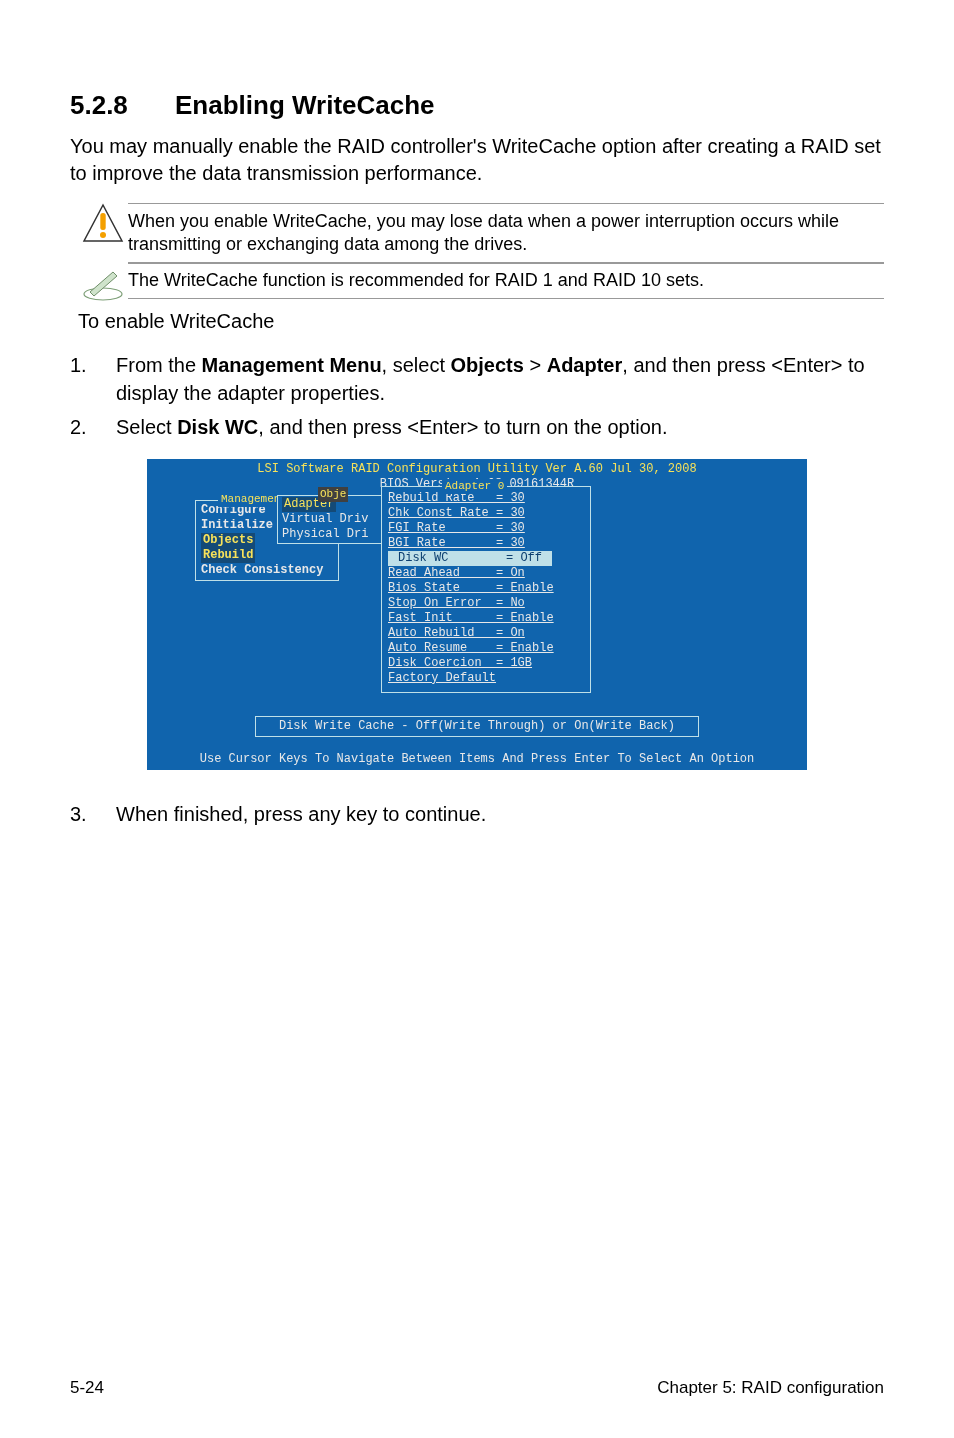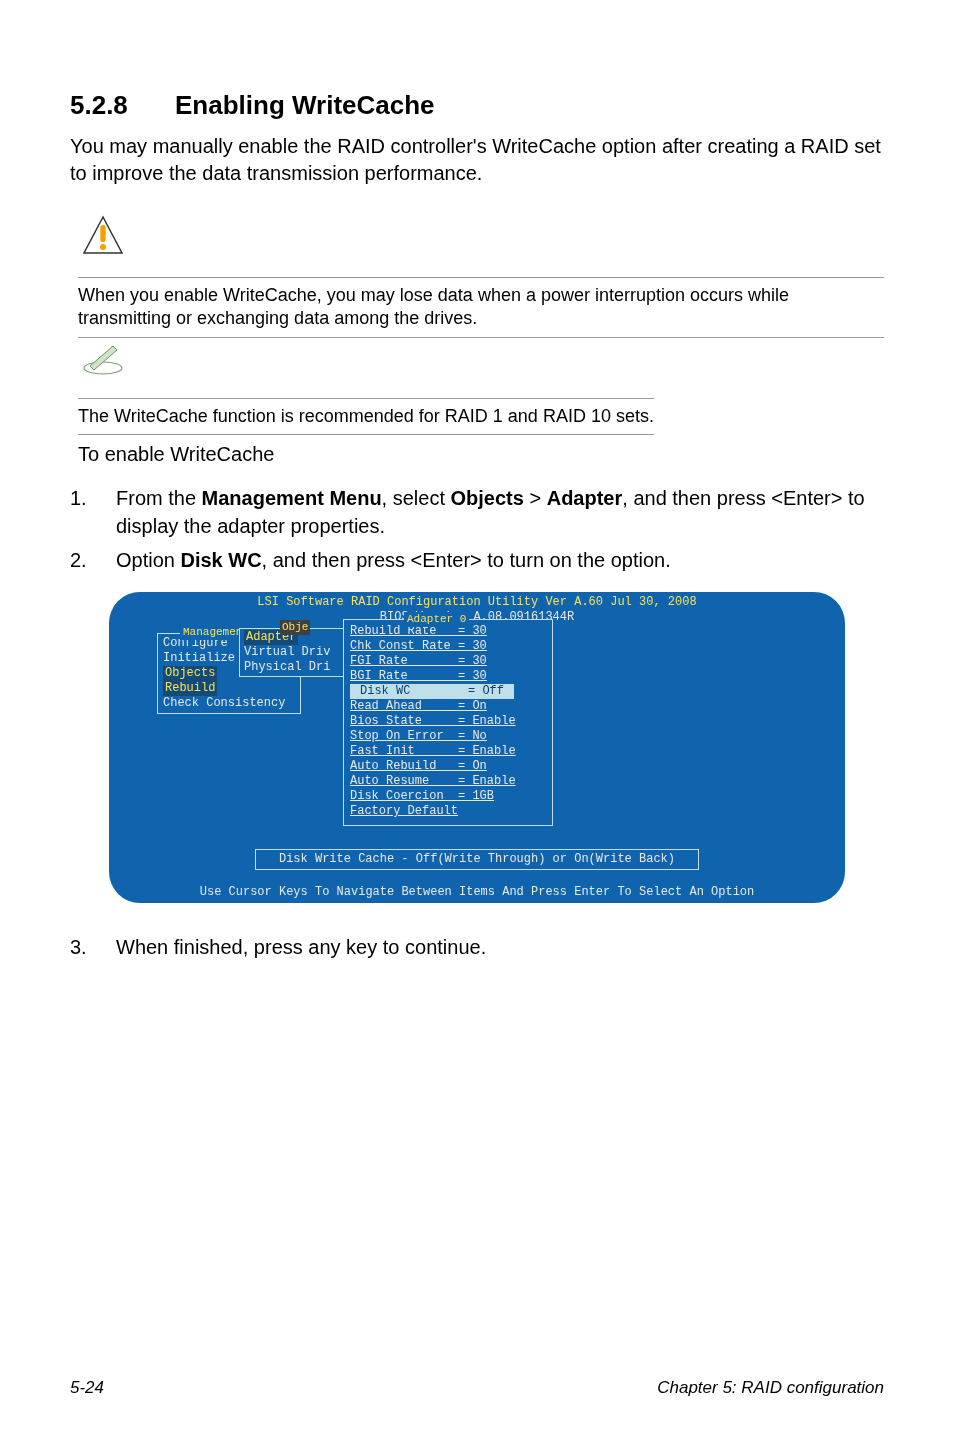--- a/index.html
+++ b/index.html
@@ -17,72 +17,69 @@
     position: relative;
   }
   .heading {
     display: flex;
     align-items: center;
     font-weight: bold;
     font-size: 26px;
     margin-bottom: 12px;
   }
   .heading .num { width: 105px; }
-  .bodytext { font-size: 20px; line-height: 1.35; margin: 8px 0 28px 0; }
+  .bodytext { font-size: 20px; line-height: 1.35; margin: 8px 0 16px 0; }
   .callout {
     display: flex;
     align-items: flex-start;
-    gap: 12px;
     margin: 4px 0 0 0;
     padding-left: 8px;
-    flex-direction: column;
   }
   .callout .iconcol { width: 50px; flex: 0 0 50px; display:flex; justify-content:center; }
   .callout .textcol {
     flex: 1;
     border-top: 1px solid #999;
     border-bottom: 1px solid #999;
     padding: 6px 0;
     font-size: 18px;
     line-height: 1.3;
   }
   .callout.second { margin-top: -2px; }
   .enabletext { font-size: 20px; margin: 8px 0 18px 8px; }
   .steps { font-size: 20px; line-height: 1.4; }
   .step { display: flex; margin: 6px 0; }
   .step .n { width: 46px; flex: 0 0 46px; }
   .step .t { flex: 1; }
   .screen-wrap { display:flex; justify-content:center; margin: 18px 0 30px 0; }
   .screen {
-    width: 736px;
+    width: 660px;
     background: #1064ad;
     font-family: "Courier New", monospace;
     color: #e8e8e8;
     font-size: 12px;
     line-height: 15px;
     position: relative;
-    border-radius: 31px;
   }
   .screen .titlebar {
     color: #f7e25a;
     text-align: center;
     padding-top: 3px;
   }
   .screen .sub { text-align: center; }
   .screen .body { position: relative; height: 260px; }
   .screen .hint { text-align:center; padding: 0 0 3px 0; }
   
   .panel {
     position: absolute;
     border: 1px solid #bfe0e8;
     background: #1064ad;
   }
   .mgmt { left: 48px; top: 8px; width: 132px; padding: 2px 5px; }
   .mgmt .lbl { position: absolute; top:-9px; left:22px; background:#1064ad; padding:0 3px; color:#f7e25a; font-size:11px;}
-  .mgmt .row { white-space: pre; }
+  .mgmt .row { white-space: pre; font-weight: bold; }
   .mgmt .hl { background:#144a77; color:#f7e25a; display:inline-block; padding:0 2px; margin:-1px 0;}
   .obj { left: 130px; top: 3px; width: 104px; padding: 1px 4px; }
   .obj .lbl { position: absolute; top:-9px; left:40px; background:#404040; padding:0 2px; color:#f7e25a; font-size:11px; }
   .obj .hl { background:#144a77; color:#f7e25a; display:inline-block; padding:0 2px; }
   .adapter { left: 234px; top: -6px; width: 196px; padding: 4px 6px 6px 6px; text-decoration: underline; }
   .adapter .lbl { position: absolute; top:-8px; left:60px; background:#1064ad; padding:0 3px; color:#f7e25a; font-size:11px; }
   .adapter .row { white-space: pre; }
   .diskwc { background:#bfe0e8; color:#0c3f70; display:inline-block; padding:0 10px; }
   .msgbox {
     left: 50%; transform: translateX(-50%);
@@ -93,21 +90,20 @@
     text-align: center;
   }
   .footer {
     position: absolute;
     bottom: 40px;
     left: 70px; right: 70px;
     display: flex;
     justify-content: space-between;
     font-size: 17px;
     color: #000;
-    font-style: italic;
   }
   
   svg { display:block; }
 </style>
 </head>
 <body>
 
 <div class="page">
 
   <div class="heading">
@@ -148,21 +144,21 @@
   <div class="steps">
     <div class="step">
       <div class="n">1.</div>
       <div class="t">
         <span>From the </span><b>Management Menu</b><span>, select </span><b>Objects</b><span> &gt; </span><b>Adapter</b><span>, and then press &lt;Enter&gt; to display the adapter properties.</span>
       </div>
     </div>
     <div class="step">
       <div class="n">2.</div>
       <div class="t">
-        <span>Option </span><b>Disk WC</b><span>, and then press &lt;Enter&gt; to turn on the option.</span>
+        <span>Select </span><b>Disk WC</b><span>, and then press &lt;Enter&gt; to turn on the option.</span>
       </div>
     </div>
   </div>
 
   <div class="screen-wrap">
     <div class="screen">
       <div class="titlebar">LSI Software RAID Configuration Utility Ver A.60 Jul 30, 2008</div>
       <div class="sub">BIOS Version  A.08.09161344R</div>
       <div class="body">
 

